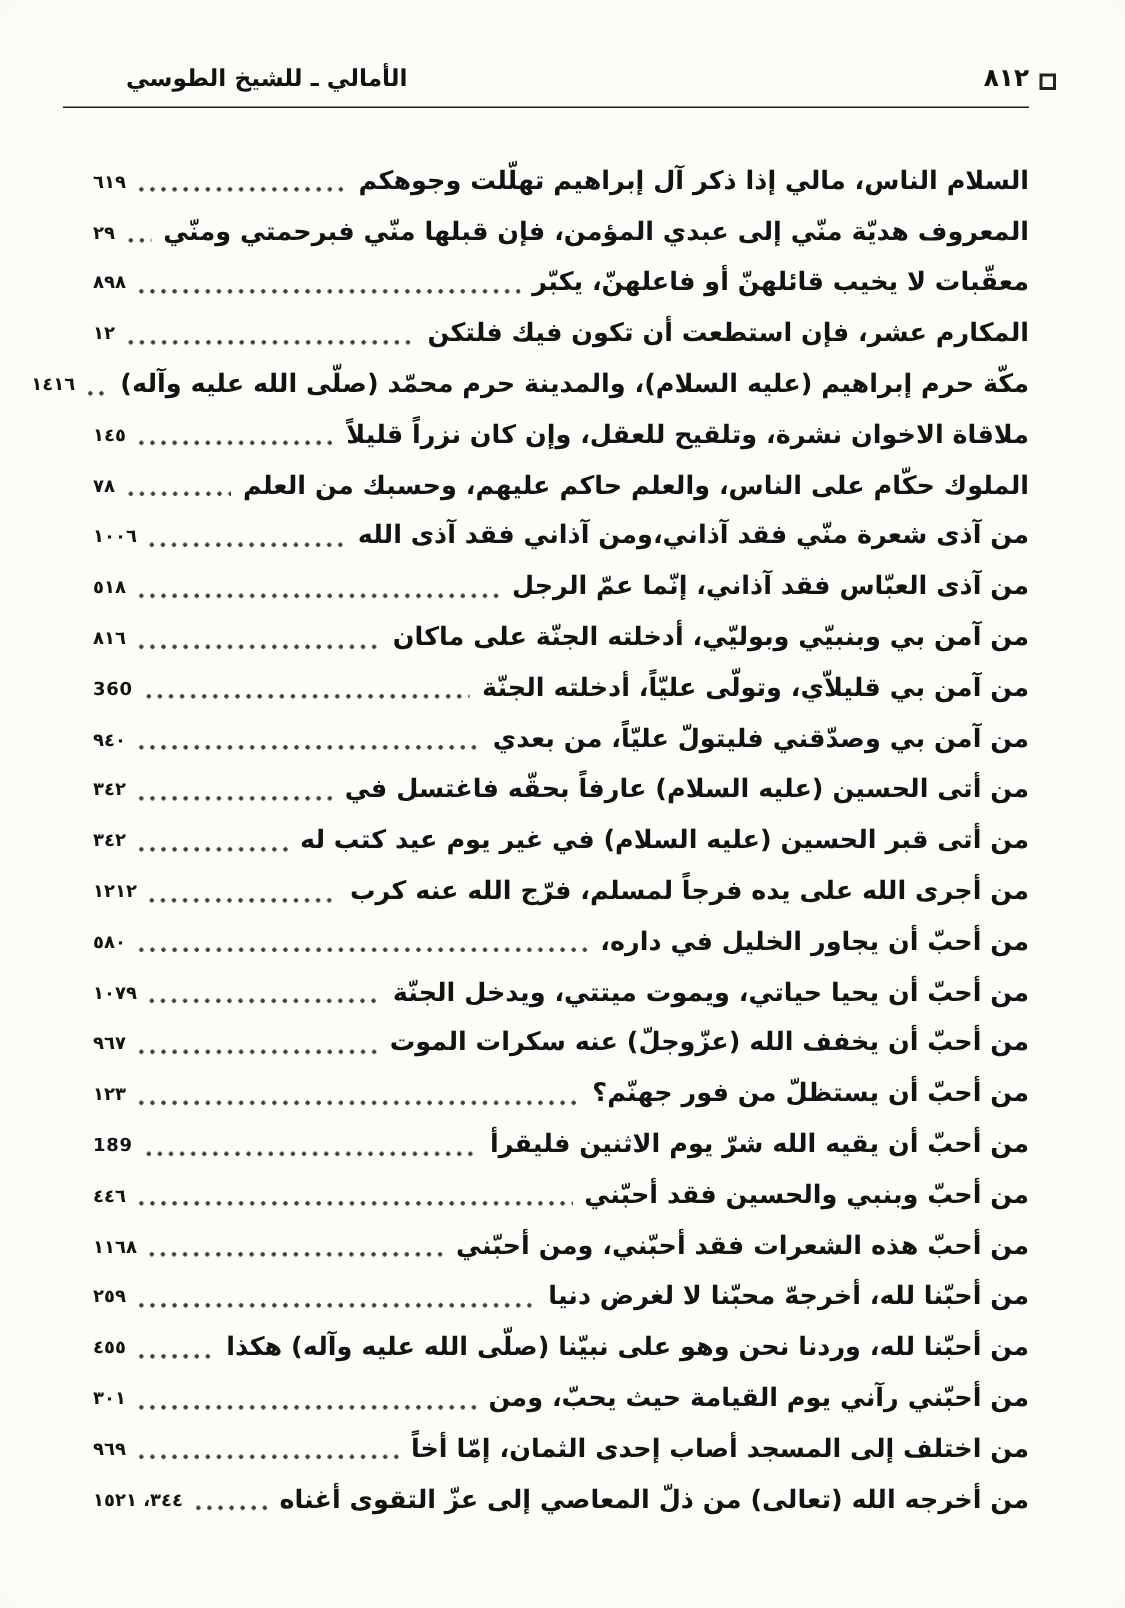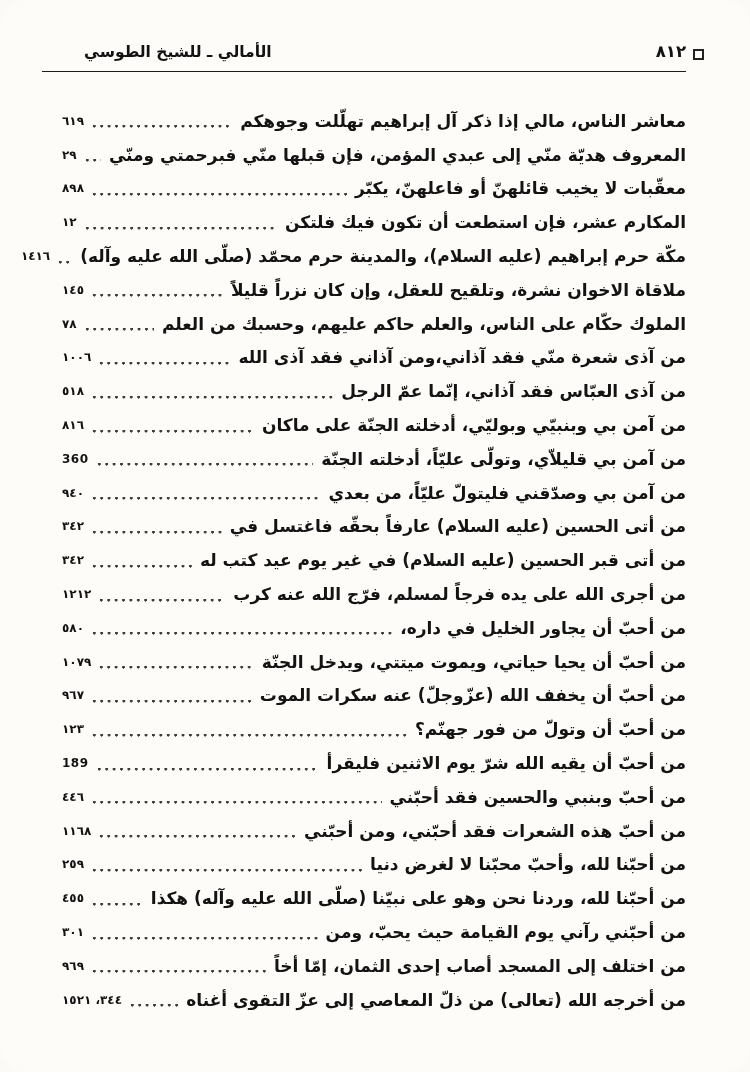--- a/index.html
+++ b/index.html
@@ -121,21 +121,21 @@
     <div class="pagenum-group">
       <span class="pagenum">٨١٢</span>
       <span class="square-marker"></span>
     </div>
   </header>
 
   <div class="rule"></div>
 
   <main class="toc" id="toc">
   <div class="row">
-    <span class="entry-text">معاشر الناس، مالي إذا ذكر آل إبراهيم تهلّلت وجوهكم</span>
+    <span class="entry-text">السلام الناس، مالي إذا ذكر آل إبراهيم تهلّلت وجوهكم</span>
     <span class="leader"></span>
     <span class="entry-page">٦١٩</span>
   </div>
 
   <div class="row">
     <span class="entry-text">المعروف هديّة منّي إلى عبدي المؤمن، فإن قبلها منّي فبرحمتي ومنّي</span>
     <span class="leader"></span>
     <span class="entry-page">٢٩</span>
   </div>
 
@@ -229,21 +229,21 @@
     <span class="entry-page">١٠٧٩</span>
   </div>
 
   <div class="row">
     <span class="entry-text">من أحبّ أن يخفف الله (عزّوجلّ) عنه سكرات الموت</span>
     <span class="leader"></span>
     <span class="entry-page">٩٦٧</span>
   </div>
 
   <div class="row">
-    <span class="entry-text">من أحبّ أن وتولّ من فور جهنّم؟</span>
+    <span class="entry-text">من أحبّ أن يستظلّ من فور جهنّم؟</span>
     <span class="leader"></span>
     <span class="entry-page">١٢٣</span>
   </div>
 
   <div class="row">
     <span class="entry-text">من أحبّ أن يقيه الله شرّ يوم الاثنين فليقرأ</span>
     <span class="leader"></span>
     <span class="entry-page">189</span>
   </div>
 
@@ -253,21 +253,21 @@
     <span class="entry-page">٤٤٦</span>
   </div>
 
   <div class="row">
     <span class="entry-text">من أحبّ هذه الشعرات فقد أحبّني، ومن أحبّني</span>
     <span class="leader"></span>
     <span class="entry-page">١١٦٨</span>
   </div>
 
   <div class="row">
-    <span class="entry-text">من أحبّنا لله، وأحبّ محبّنا لا لغرض دنيا</span>
+    <span class="entry-text">من أحبّنا لله، أخرجهّ محبّنا لا لغرض دنيا</span>
     <span class="leader"></span>
     <span class="entry-page">٢٥٩</span>
   </div>
 
   <div class="row">
     <span class="entry-text">من أحبّنا لله، وردنا نحن وهو على نبيّنا (صلّى الله عليه وآله) هكذا</span>
     <span class="leader"></span>
     <span class="entry-page">٤٥٥</span>
   </div>
 

